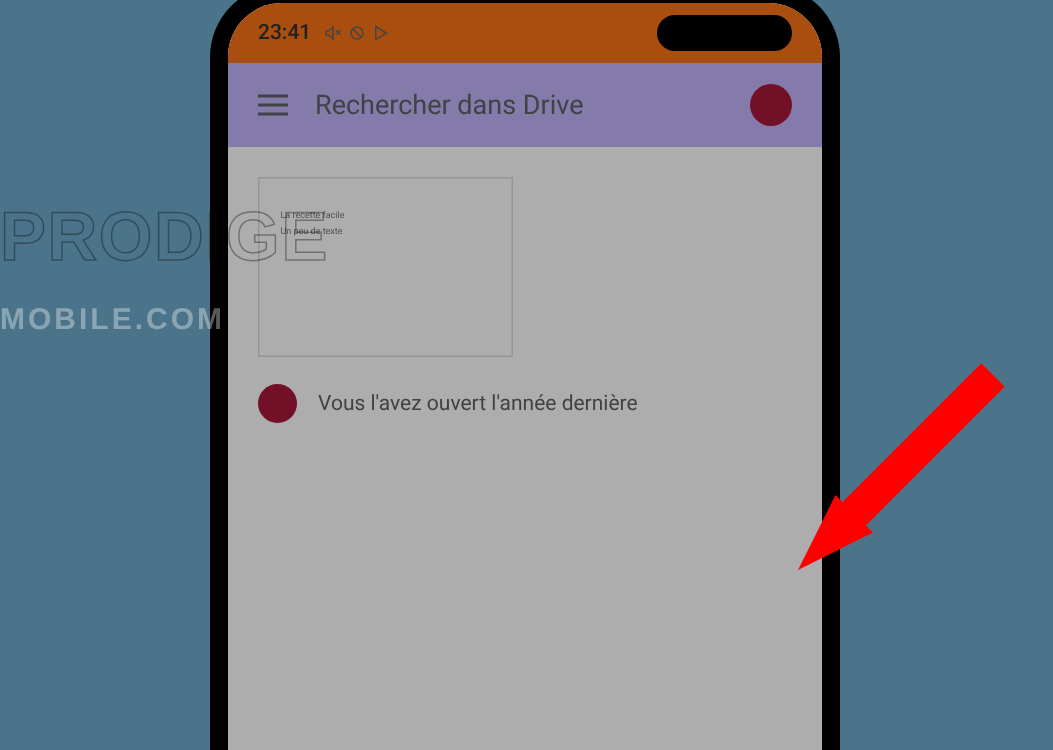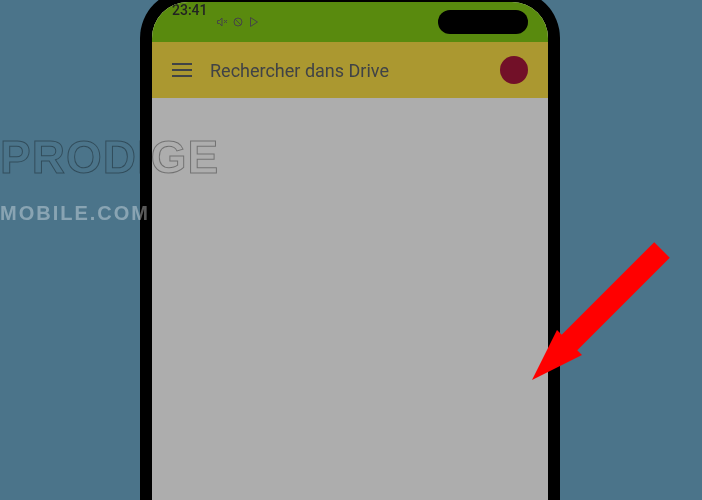--- a/index.html
+++ b/index.html
@@ -24,22 +24,23 @@
   .screen {
     width: 100%;
     height: 100%;
     background: #fff;
     border-radius: 36px;
     overflow: hidden;
     position: relative;
   }
   .status-bar {
     height: 40px;
-    background: #84cc16;
+    background: #f97316;
     display: flex;
+    align-items: center;
     padding: 0 20px;
     font-size: 14px;
     color: #333;
     position: relative;
   }
   .status-time { flex: 0 0 auto; font-weight: 500; }
   .status-icons-left { margin-left: 8px; display: flex; gap: 4px; align-items: center; color: #666; }
   .status-right { margin-left: auto; display: flex; align-items: center; gap: 4px; }
   .camera-pill {
     position: absolute;
@@ -48,21 +49,21 @@
     width: 90px;
     height: 24px;
     background: #000;
     border-radius: 12px;
   }
   .drive-header {
     display: flex;
     align-items: center;
     padding: 14px 20px;
     gap: 18px;
-    background: #fde047;
+    background: #c4b5fd;
   }
   .hamburger { display: flex; flex-direction: column; gap: 4px; }
   .hamburger span { width: 20px; height: 2px; background: #5f6368; }
   .search-text { font-size: 18px; color: #5f6368; flex: 1; }
   .avatar { width: 28px; height: 28px; border-radius: 50%; background: #a8183b; }
   .main-area {
     padding: 20px;
     background: #fff;
     height: 300px;
   }
@@ -146,20 +147,30 @@
     <div class="drive-header">
       <div class="hamburger">
           <span></span>
           <span></span>
           <span></span>
         </div>
       <div class="search-text">Rechercher dans Drive</div>
       <div class="avatar"></div>
     </div>
 
+    <div class="main-area">
+      <div class="doc-card">
+        <div>La recette facile</div>
+        <div>Un peu de texte</div>
+      </div>
+      <div class="recent-row">
+        <div class="recent-dot"></div>
+        <span>Vous l'avez ouvert l'année dernière</span>
+      </div>
+    </div>
 
     <div class="overlay"></div>
 
   </div>
 </div>
 
 <div class="watermark">
   <div class="l1">PRODIGE</div>
   <div class="l2">MOBILE.COM</div>
 </div>

